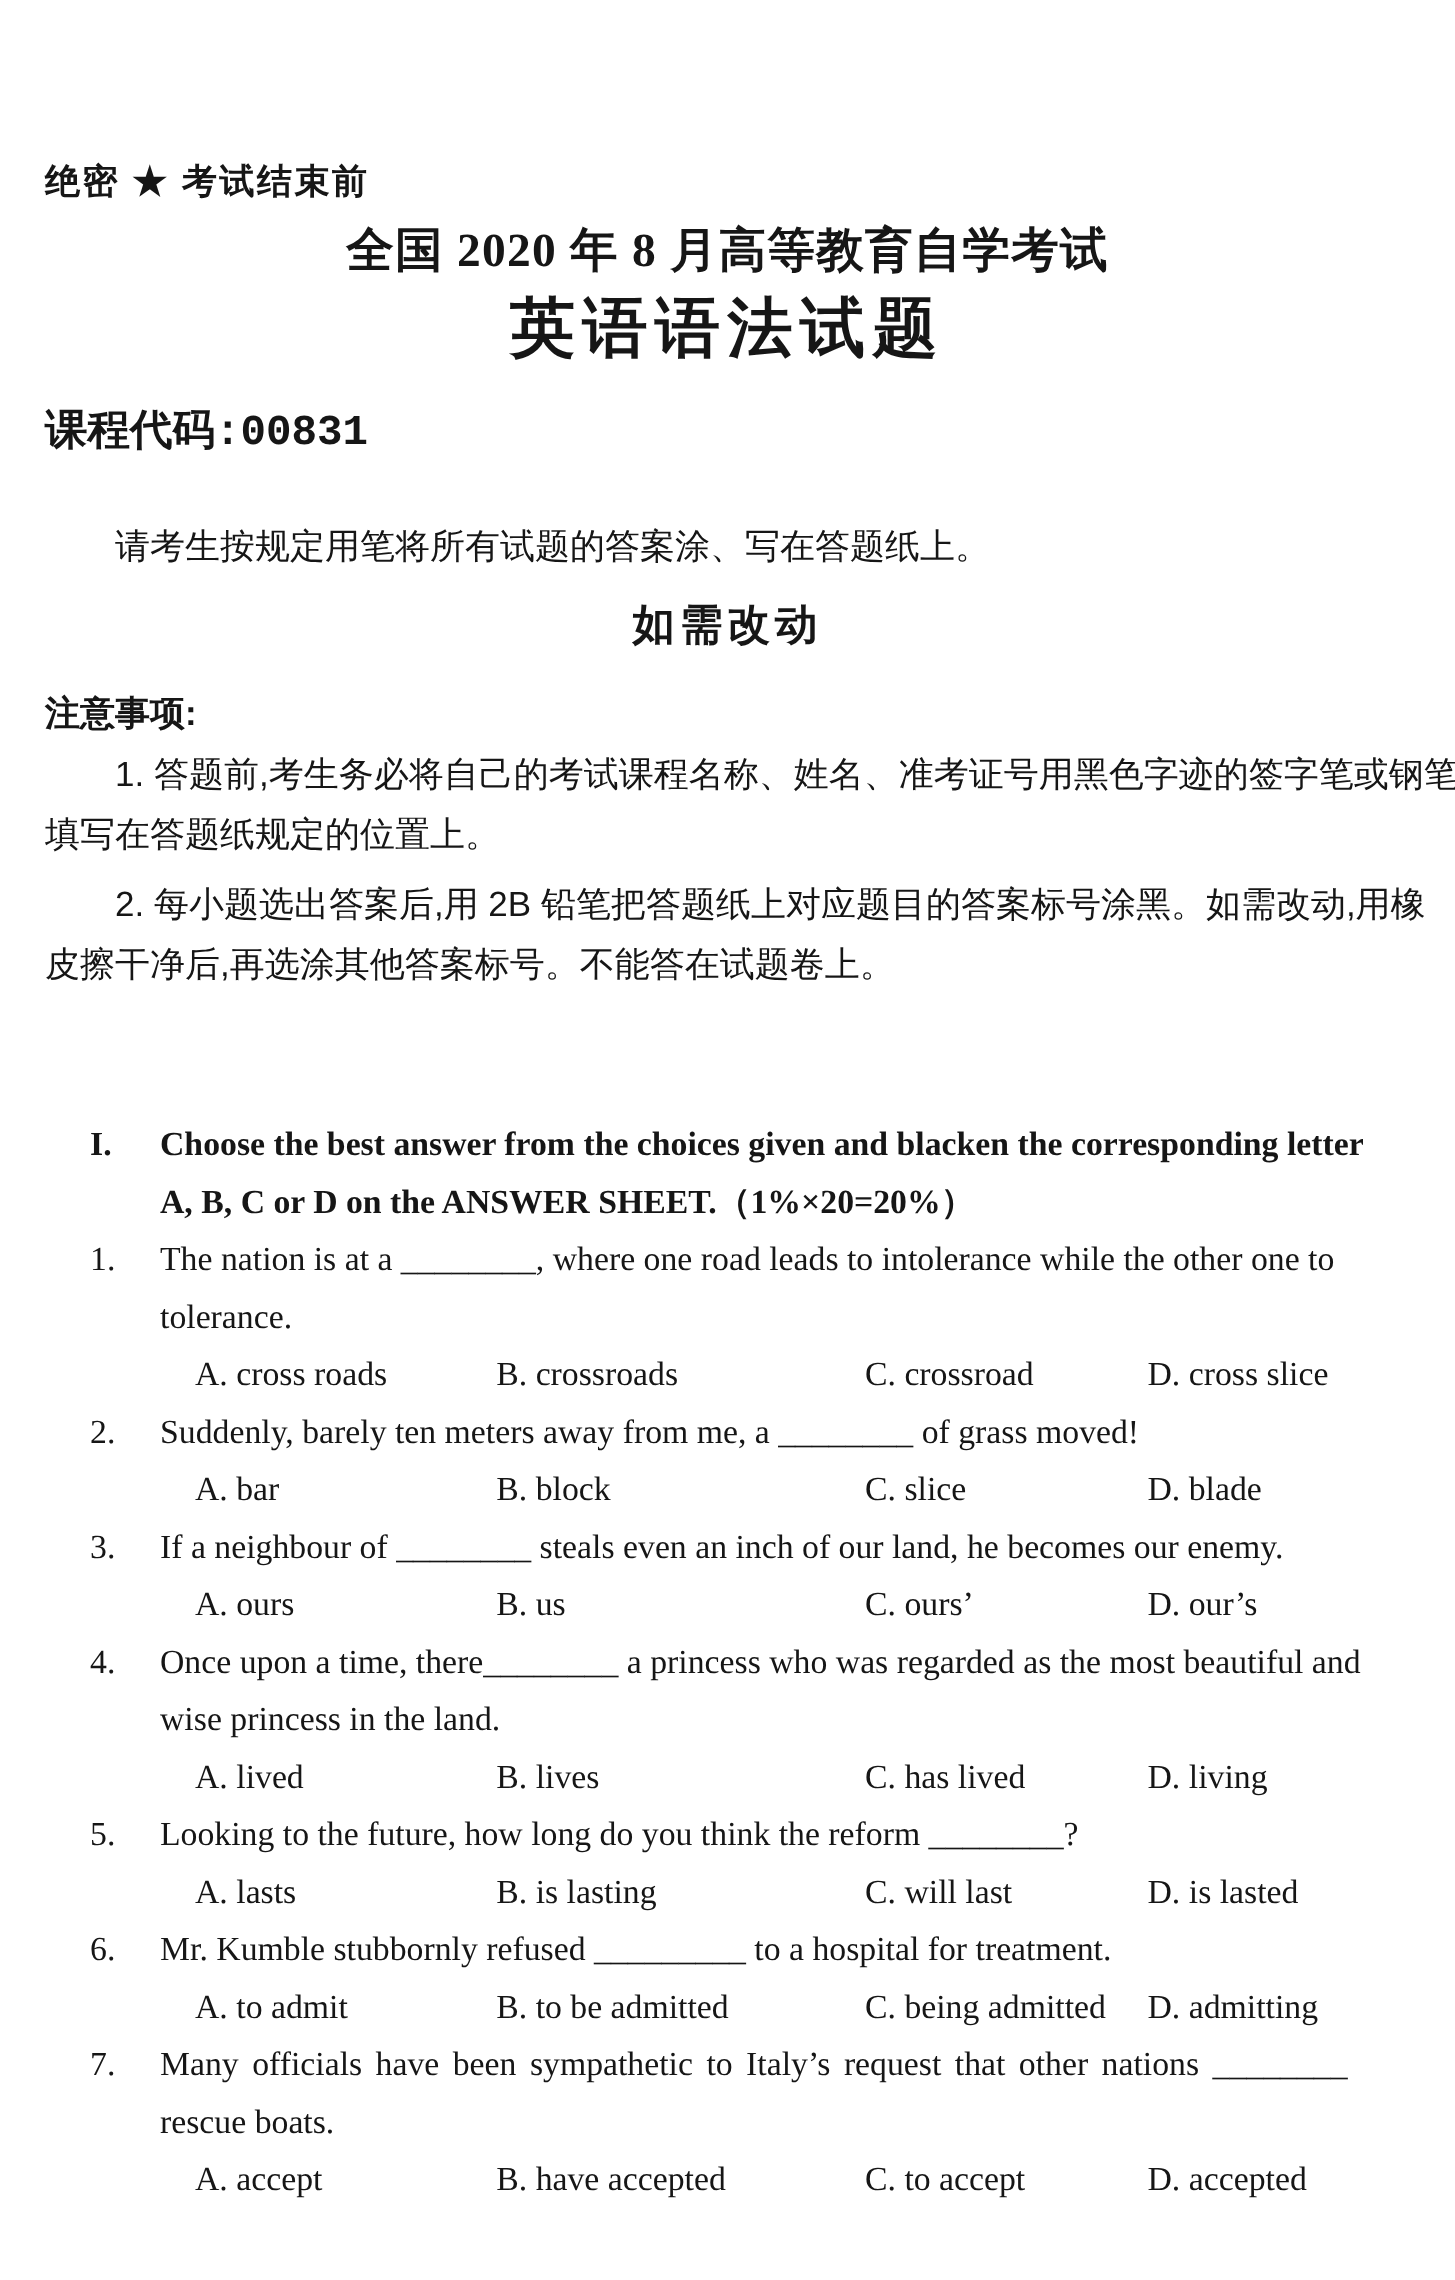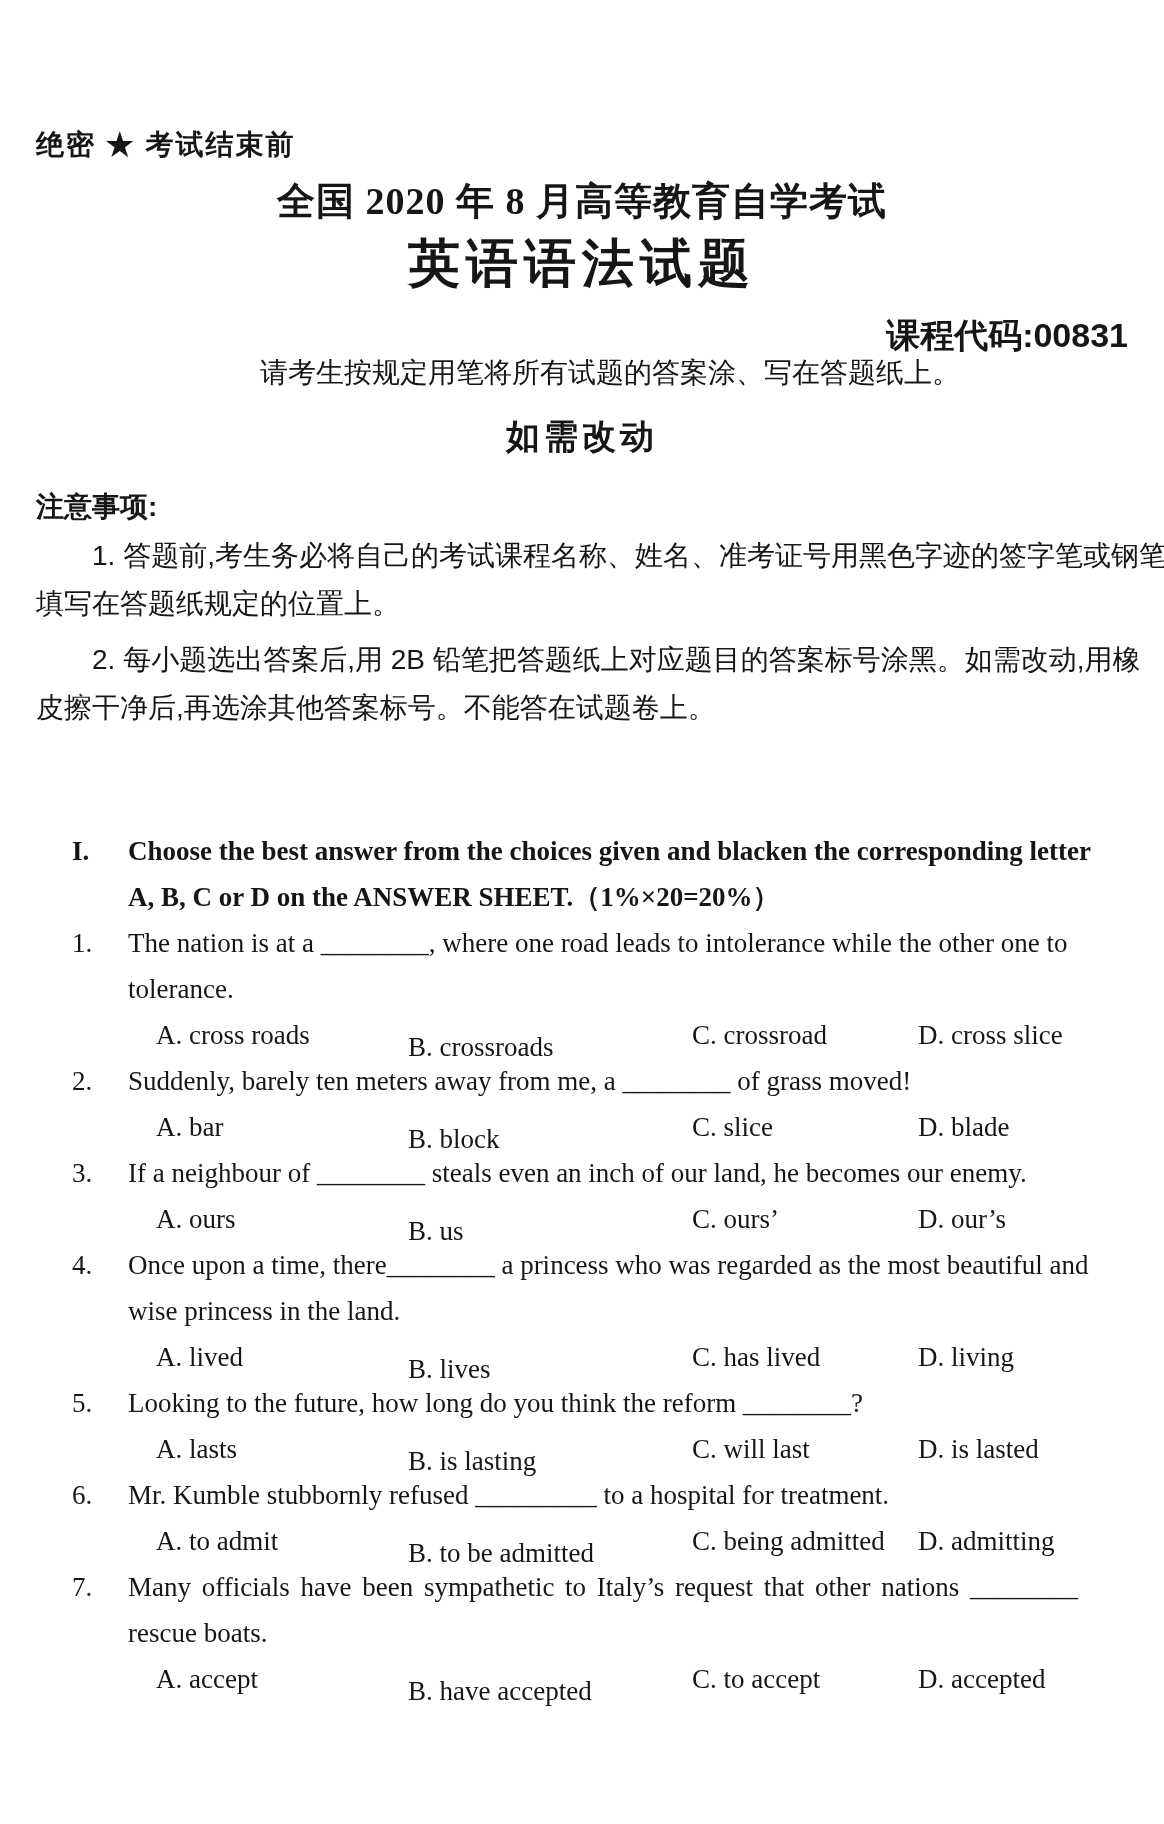--- a/index.html
+++ b/index.html
@@ -44,34 +44,34 @@
     margin-top: 8px;
     text-align: center;
     font-size: 52px;
     font-weight: bold;
     letter-spacing: 6px;
     line-height: 62px;
     font-family: "Liberation Sans", sans-serif;
   }
   
   .course-code {
-    margin-top: 20px;
-    text-align: right;
+    margin-top: 32px;
+    text-align: left;
     font-size: 34px;
     font-weight: bold;
     line-height: 42px;
-    font-family: Liberation Sans, sans-serif;
+    font-family: Liberation Mono, monospace;
   }
   
   .instruction {
+    margin-top: 52px;
     font-size: 28px;
     line-height: 34px;
     text-indent: 2em;
     white-space: nowrap;
-    text-align: center;
   }
   
   .section-title {
     margin-top: 26px;
     text-align: center;
     font-size: 34px;
     font-weight: bold;
     letter-spacing: 4px;
     line-height: 40px;
   }
@@ -139,21 +139,21 @@
     position: relative;
     height: 46px;
     line-height: 46px;
   }
   .opt {
     position: absolute;
     top: 0;
     white-space: nowrap;
   }
   .opt-a { left: 0; margin-left: 28px; }
-  .opt-b { left: 280px; margin-top: 12px; }
+  .opt-b { left: 269px; }
   .opt-c { left: 564px; }
   .opt-d { left: 790px; }
   
   .footer {
     position: absolute;
     left: 0;
     right: 0;
     top: 1772px;
     text-align: right;
     font-size: 25px;

